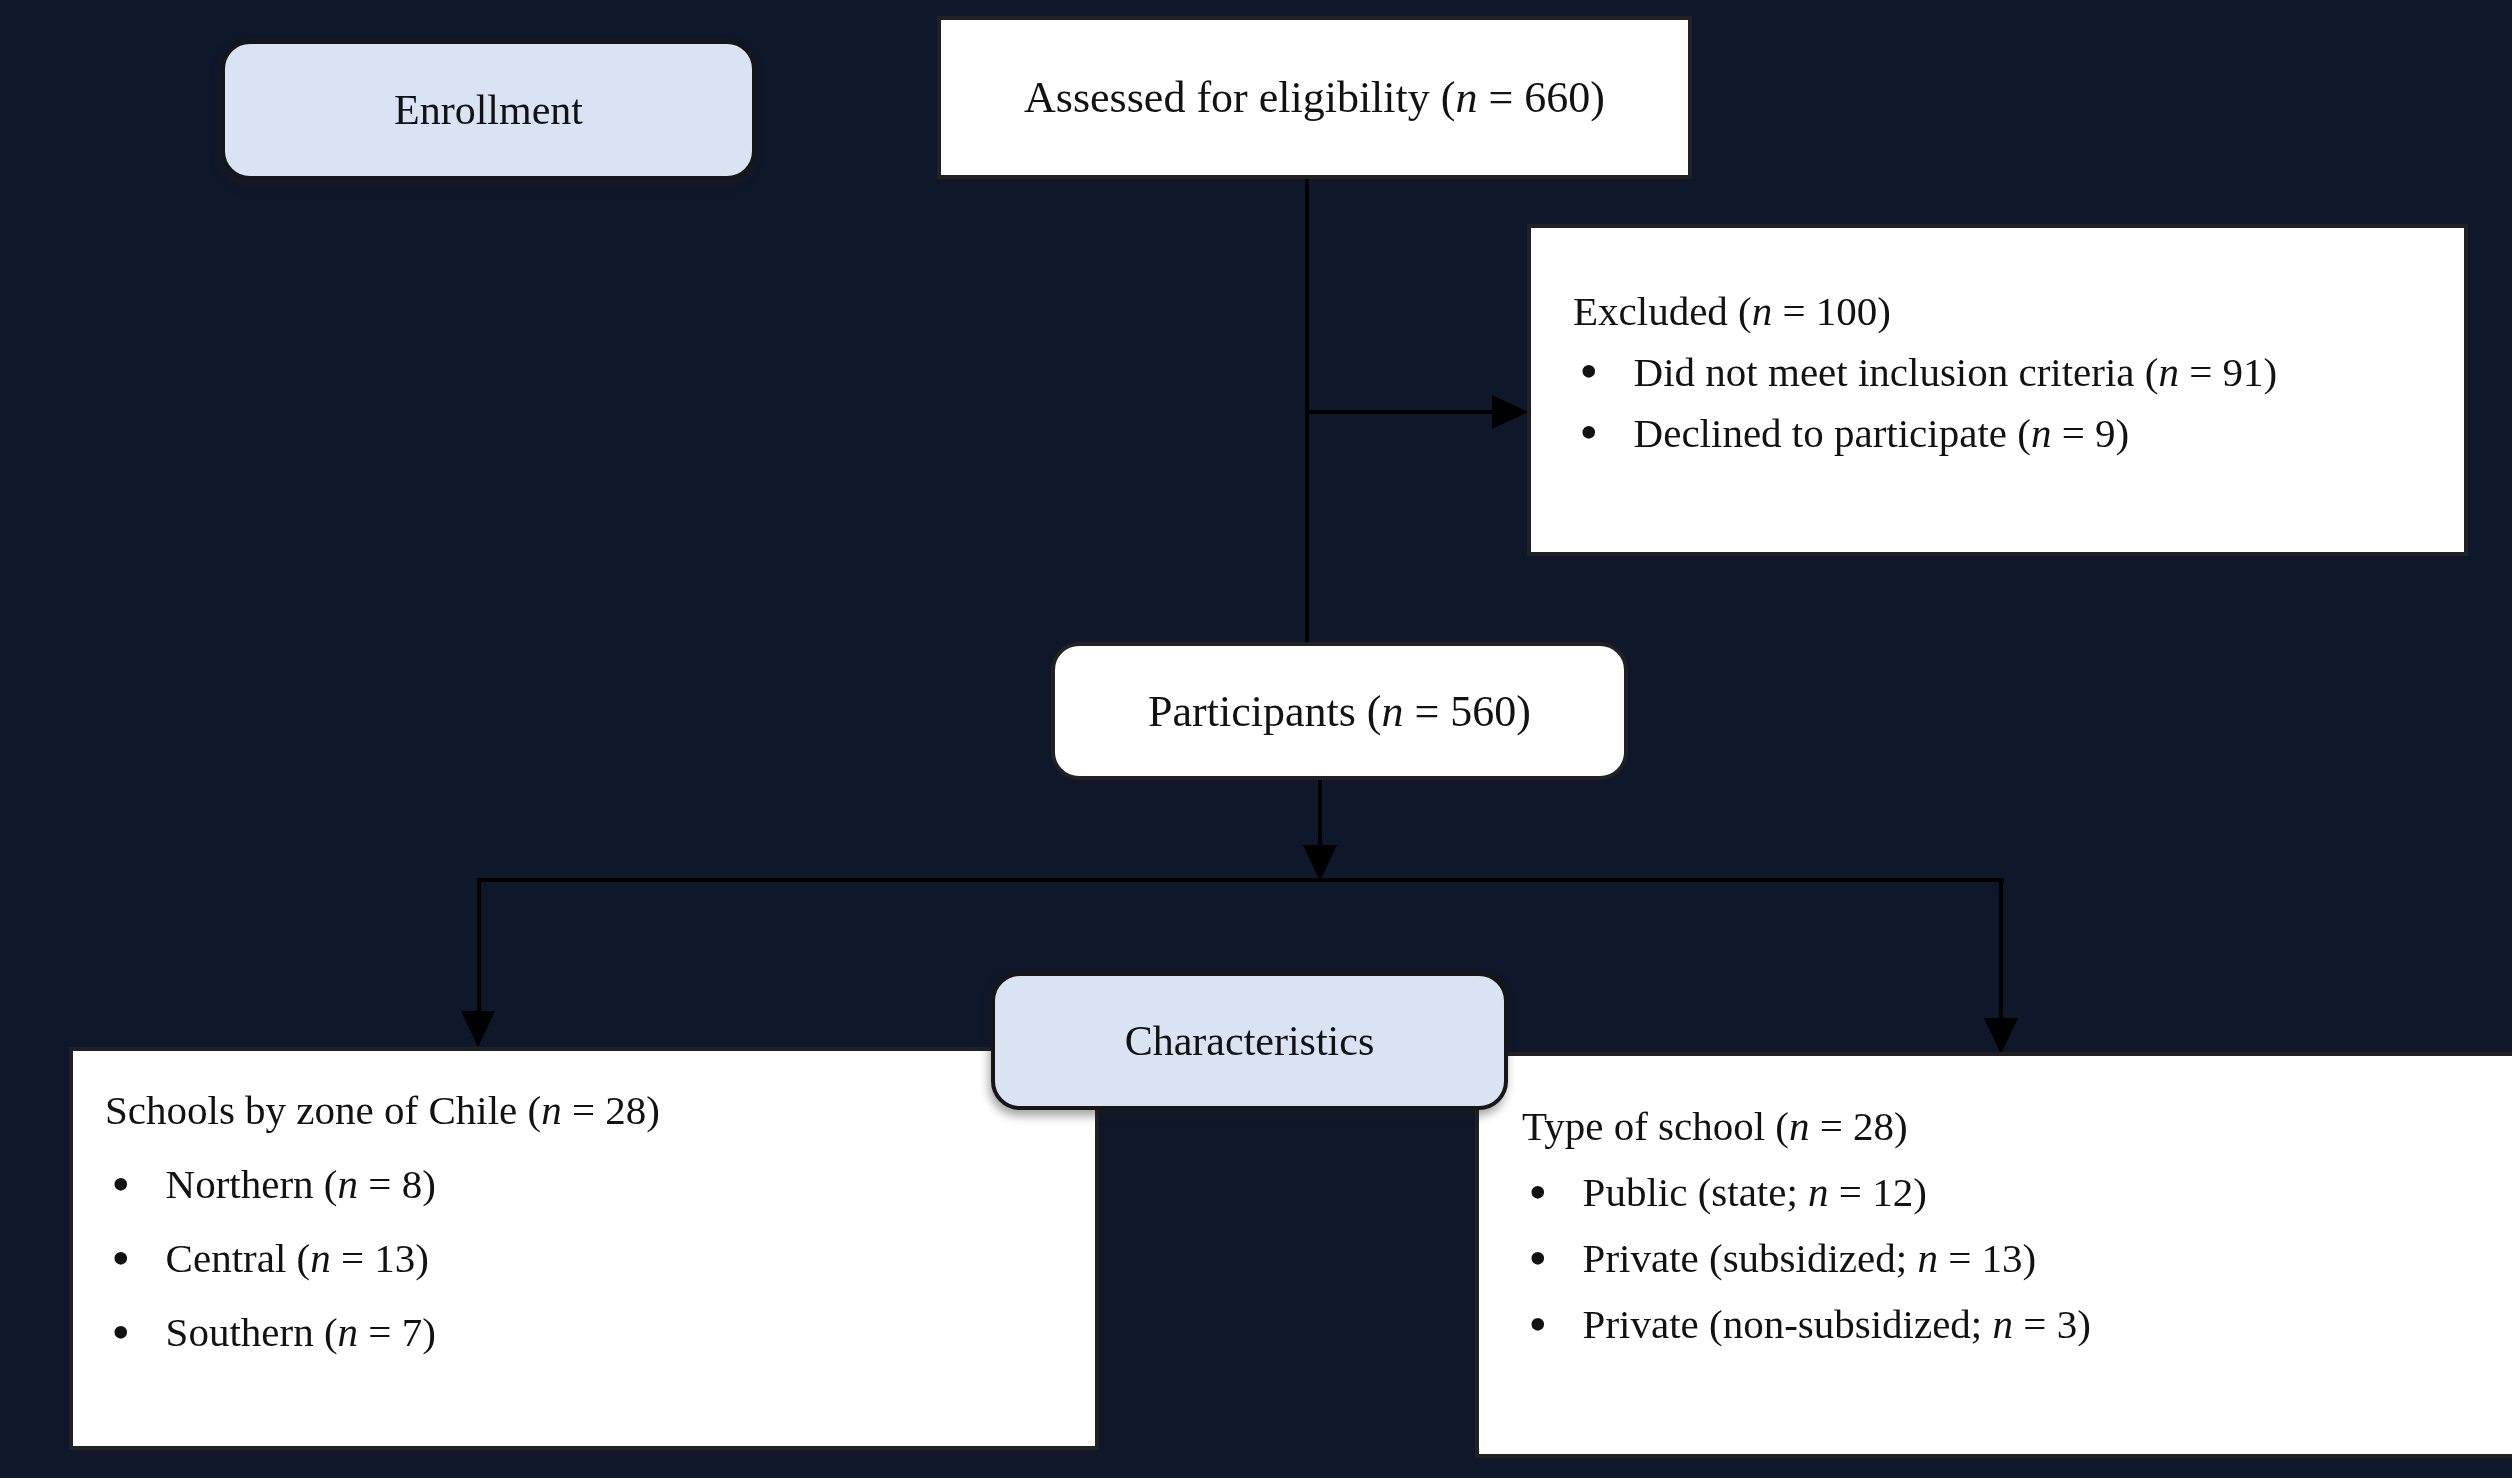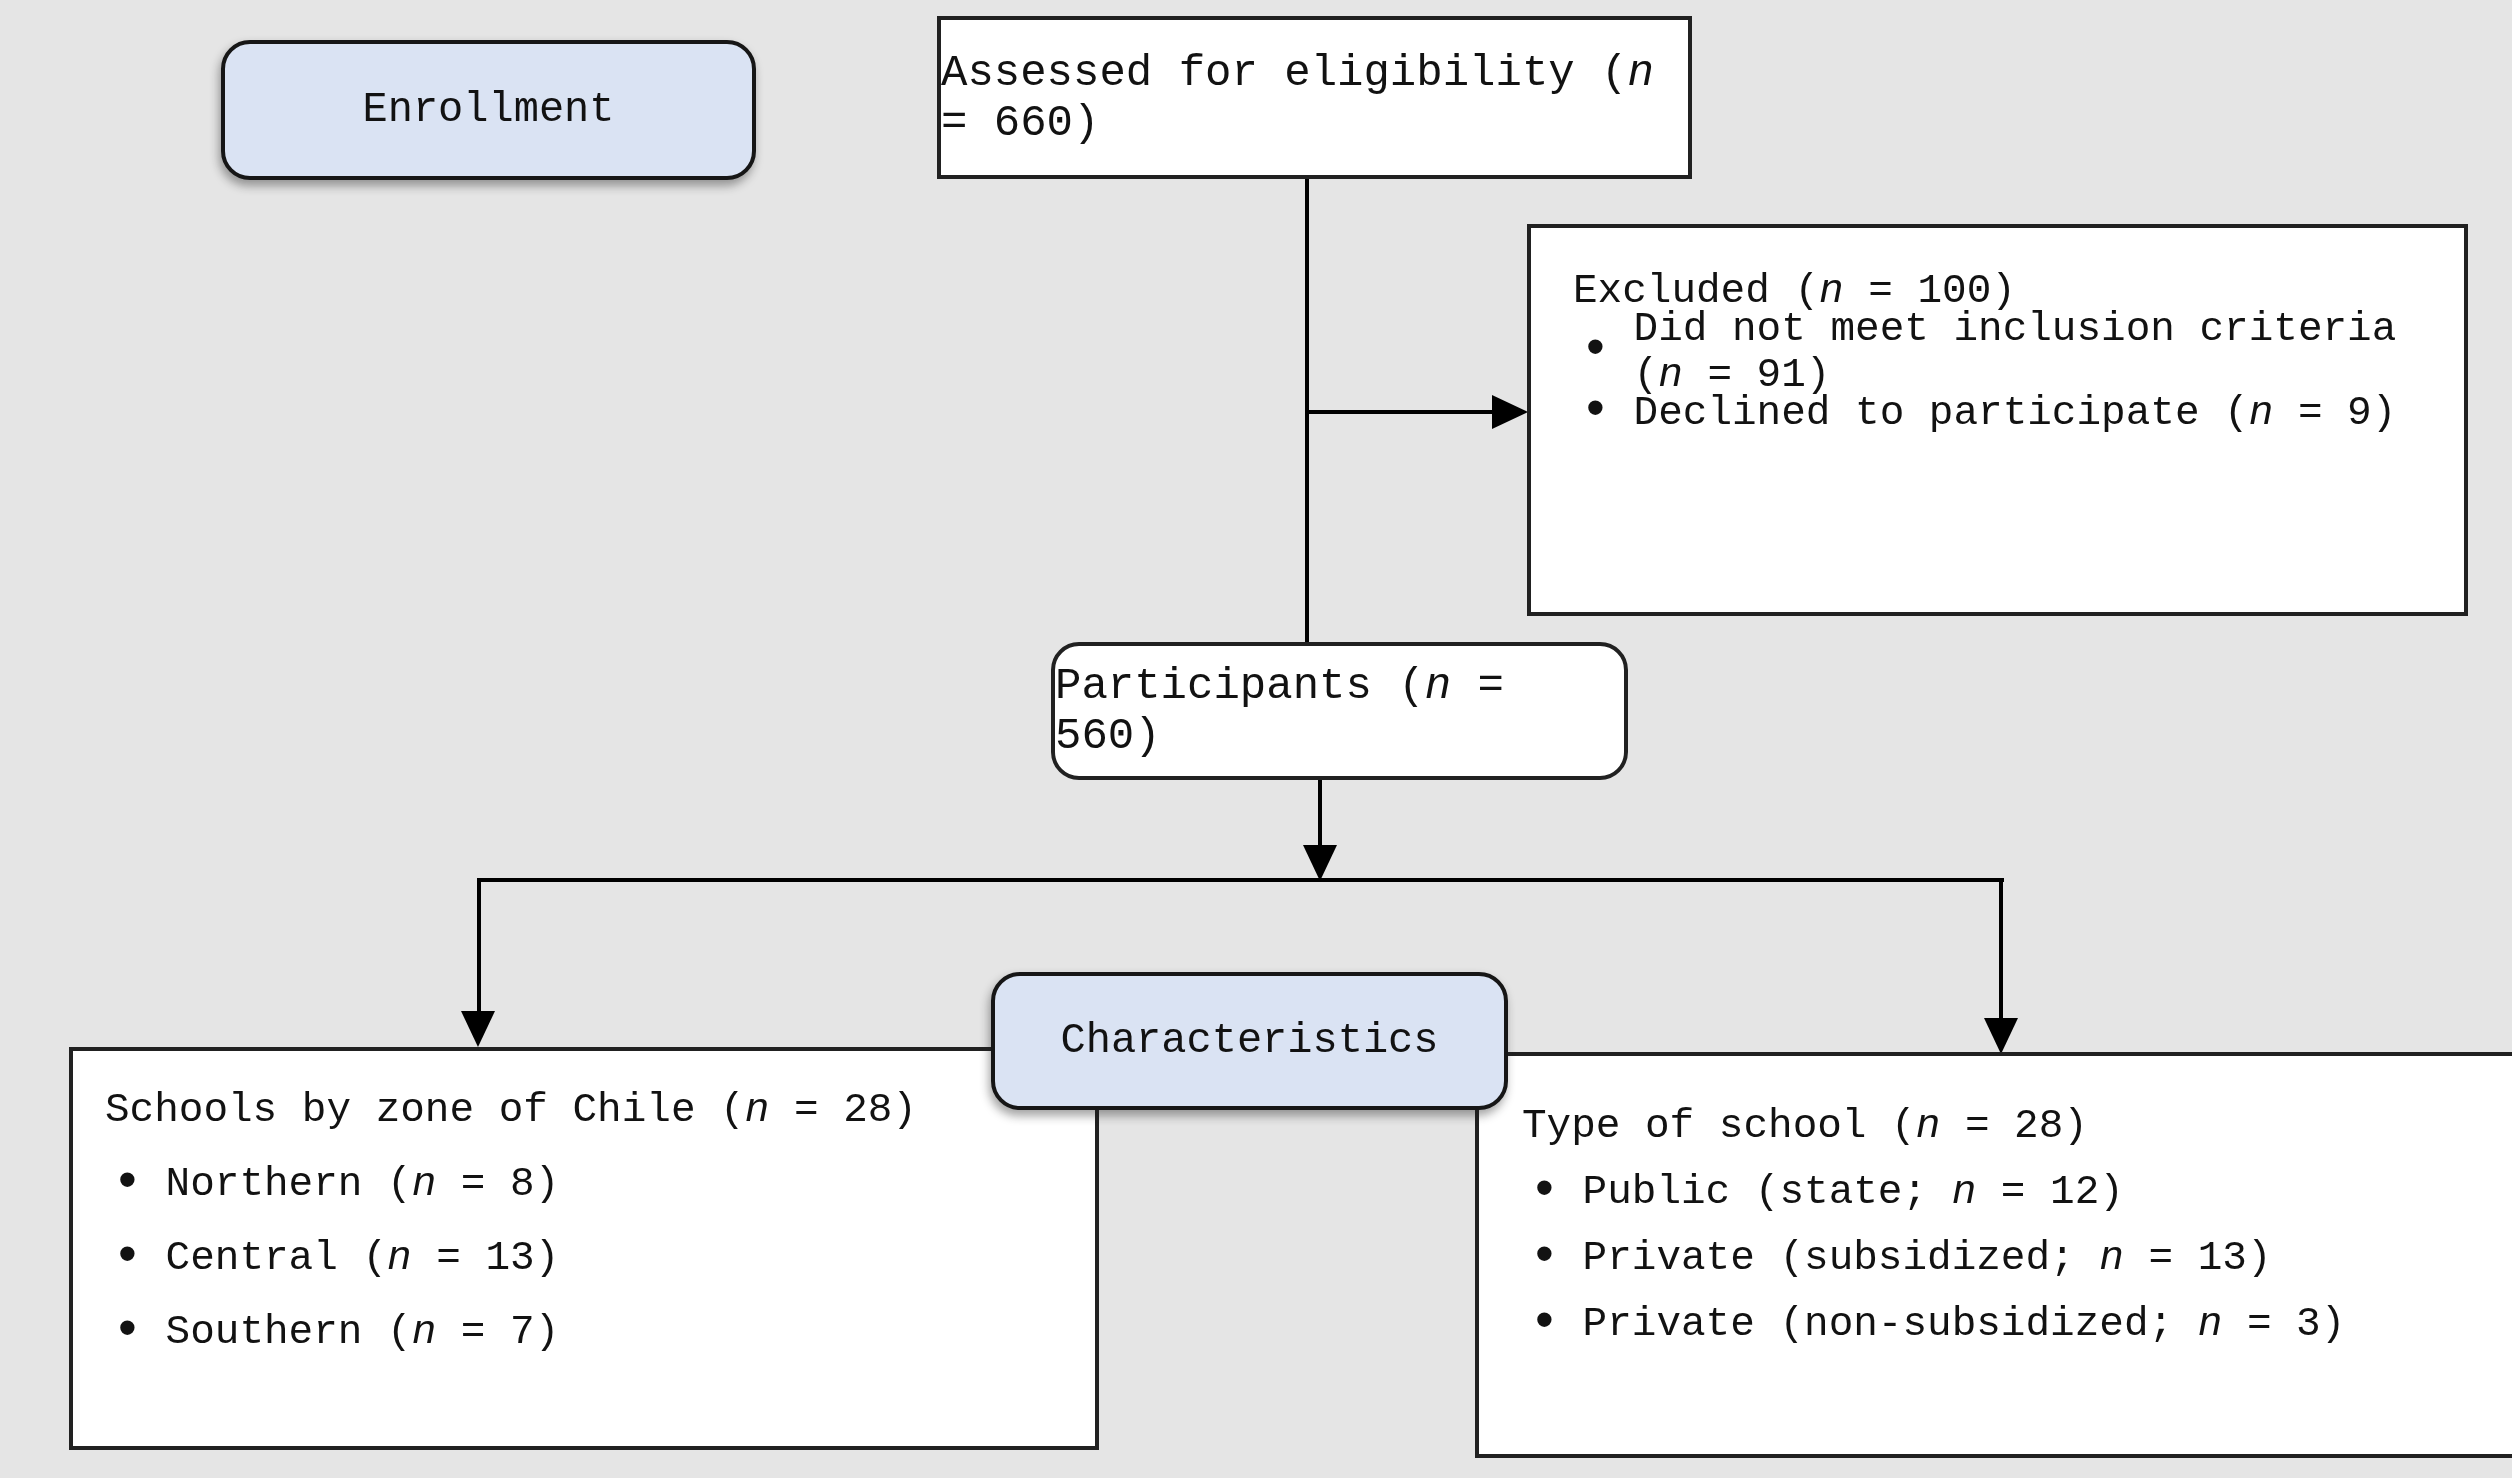--- a/index.html
+++ b/index.html
@@ -1,21 +1,21 @@
 <!DOCTYPE html>
 <html style="font-size:10.5px"><head>
 <meta charset="utf-8">
 <style>
   html,body{margin:0;padding:0;background:#ffffff;}
   .canvas{
     position:relative;
     width:2512px;
     height:1479px;
-    background:#e5e5e5;
-    font-family:Liberation Mono, monospace;
+    background:#0f172a;
+    font-family:Liberation Serif, serif;
     color:#121212;
     overflow:hidden;
   }
   
   .box{
     position:absolute;
     background:#ffffff;
     border:4.6px solid #212121;
     box-sizing:border-box;
     z-index:2;
@@ -34,21 +34,21 @@
     box-sizing:border-box;
     display:flex;
     align-items:center;
     justify-content:center;
     font-size:42px;
     z-index:5;
     box-shadow:-2px 5.3px 9.2px rgba(30,30,30,0.40);
   }
   #enrollment{left:221px;top:40px;width:535px;height:140px;}
   #assessed{left:937px;top:16px;width:755px;height:163px;}
-  #excluded{left:1527px;top:224px;width:941px;height:392px;padding:32px 20px 0 42px;font-size:41px;}
+  #excluded{left:1527px;top:224px;width:941px;height:332px;padding:52px 20px 0 42px;font-size:41px;}
   #participants{left:1051px;top:642px;width:577px;height:138px;border-radius:28px;}
   #characteristics{left:991px;top:972px;width:517px;height:138px;}
   #zone-box{left:69px;top:1047px;width:1030px;height:403px;padding:22px 20px 0 32px;font-size:41px;}
   #type-box{left:1475px;top:1052px;width:1166px;height:406px;padding:37px 20px 0 43px;font-size:41px;}
   
   .tline{display:flex;align-items:center;}
   #excluded .tline{height:61px;}
   #zone-box .tline{height:74px;}
   #type-box .tline{height:66px;}
   .row{padding-left:6.6px;}

